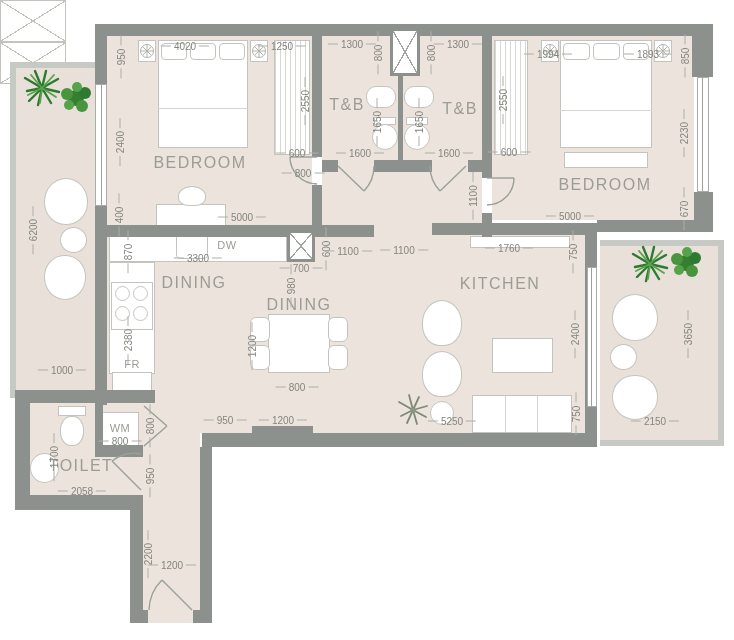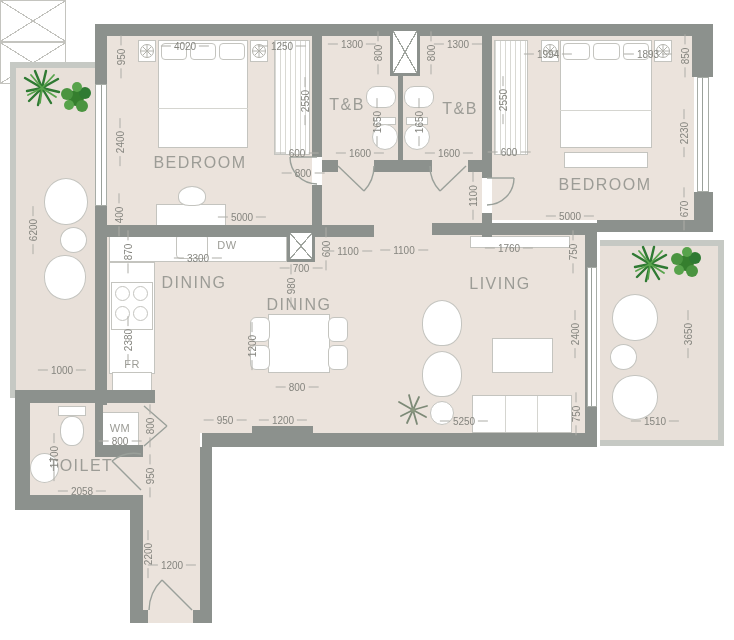--- a/index.html
+++ b/index.html
@@ -227,21 +227,21 @@
     <use href="#bush" x="686" y="263"></use>
     <use href="#twig" x="413" y="410"></use>
   </svg>
 
   <div class="room" style="left:200px;top:163px">BEDROOM</div>
   <div class="room" style="left:605px;top:185px">BEDROOM</div>
   <div class="room" style="left:347px;top:105px">T&amp;B</div>
   <div class="room" style="left:460px;top:109px">T&amp;B</div>
   <div class="room" style="left:194px;top:283px">DINING</div>
   <div class="room" style="left:299px;top:305px">DINING</div>
-  <div class="room" style="left:500px;top:284px">LIVING</div>
+  <div class="room" style="left:500px;top:284px">KITCHEN</div>
   <div class="room" style="left:81px;top:466px">TOILET</div>
   <div class="room app" style="left:227px;top:245px">DW</div>
   <div class="room app" style="left:132px;top:364px">FR</div>
   <div class="room app" style="left:120px;top:428px">WM</div>
 
   <span class="dim" style="left:185px;top:46px">4020</span>
   <span class="dim" style="left:282px;top:46px">1250</span>
   <span class="dim" style="left:352px;top:44px">1300</span>
   <span class="dim v" style="left:378px;top:53px">800</span>
   <span class="dim v" style="left:431px;top:53px">800</span>
@@ -286,25 +286,25 @@
   <span class="dim" style="left:509px;top:248px">1760</span>
   <span class="dim v" style="left:573px;top:252px">750</span>
 
   <span class="dim v" style="left:252px;top:346px">1200</span>
   <span class="dim" style="left:297px;top:387px">800</span>
 
   <span class="dim v" style="left:575px;top:334px">2400</span>
   <span class="dim v" style="left:576px;top:414px">750</span>
 
   <span class="dim v" style="left:688px;top:334px">3650</span>
-  <span class="dim" style="left:655px;top:421px">1510</span>
+  <span class="dim" style="left:655px;top:421px">2150</span>
 
   <span class="dim" style="left:225px;top:420px">950</span>
   <span class="dim" style="left:283px;top:420px">1200</span>
-  <span class="dim" style="left:464px;top:421px">5250</span>
+  <span class="dim" style="left:452px;top:421px">5250</span>
 
   <span class="dim v" style="left:54px;top:457px">1700</span>
   <span class="dim" style="left:82px;top:491px">2058</span>
   <span class="dim" style="left:120px;top:441px">800</span>
   <span class="dim v" style="left:150px;top:426px">800</span>
   <span class="dim v" style="left:150px;top:476px">950</span>
 
   <span class="dim v" style="left:148px;top:554px">2200</span>
   <span class="dim" style="left:172px;top:565px">1200</span>
 

